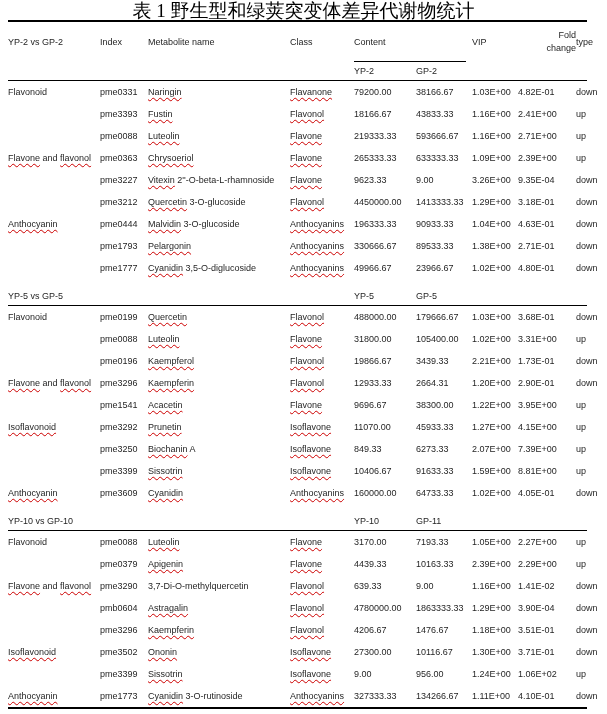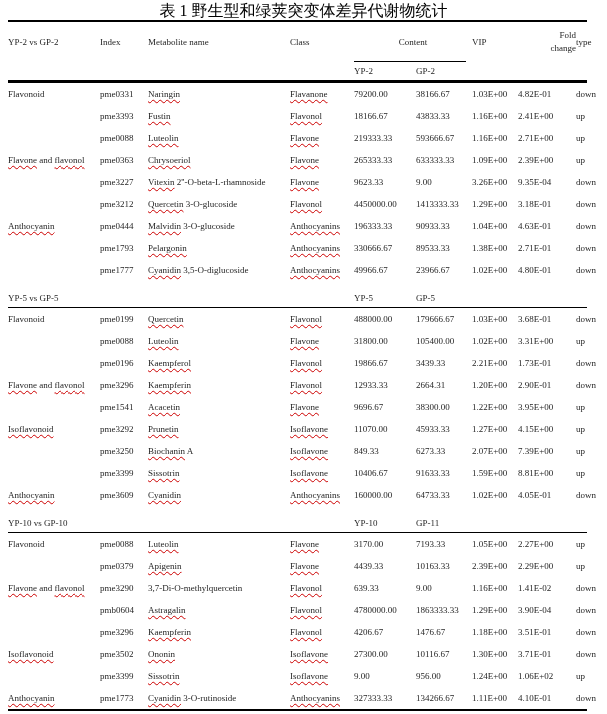--- a/index.html
+++ b/index.html
@@ -4,40 +4,40 @@
 <style>
   html,body{margin:0;padding:0;background:#ffffff;}
   body{
     width:607px;height:714px;overflow:hidden;
     font-family:"Liberation Sans","DejaVu Sans",sans-serif;
     font-size:9px;color:#1f1f1f;-webkit-font-smoothing:antialiased;
   }
   .page{padding:3px 0 0 0;}
   .title{
     text-align:center;font-family:"Liberation Serif","DejaVu Serif",serif;
-    font-size:16px;color:#000;height:16px;line-height:16px;margin-bottom:1px;
-  }
-  .tbl{margin:0 20px 0 8px;font-family:Liberation Serif, serif;}
+    font-size:19px;color:#000;height:16px;line-height:16px;margin-bottom:1px;
+  }
+  .tbl{margin:0 20px 0 8px;}
   .toprule{border-top:2px solid #000;}
   .botrule{border-top:2px solid #000;}
   .grid{
     display:grid;
     grid-template-columns:92px 48px 142px 64px 62px 56px 46px 58px 1fr;
     align-items:center;
   }
   .c{white-space:nowrap;overflow:visible;}
   .hdrA{height:40px;position:relative;}
   .content-hdr{
-    position:relative;height:100%;display:flex;align-items:center;justify-content:center;
+    position:relative;height:100%;display:flex;align-items:center;
   }
   .content-hdr::after{
     content:"";position:absolute;left:0;right:6px;bottom:0;border-bottom:1px solid #000;
   }
   .foldcell{line-height:13px;text-align:right;}
-  .hdrB{height:18px;border-bottom:3px solid #000000;}
+  .hdrB{height:18px;border-bottom:1px solid #000000;}
   .trow{height:22px;}
   .gap{height:8px;}
   .sech{height:18px;border-bottom:1px solid #000;}
   .sq{
     text-decoration:underline;
     text-decoration-style:wavy;
     text-decoration-color:#cc0000;
     text-decoration-thickness:1px;
     text-underline-offset:2px;
   }

